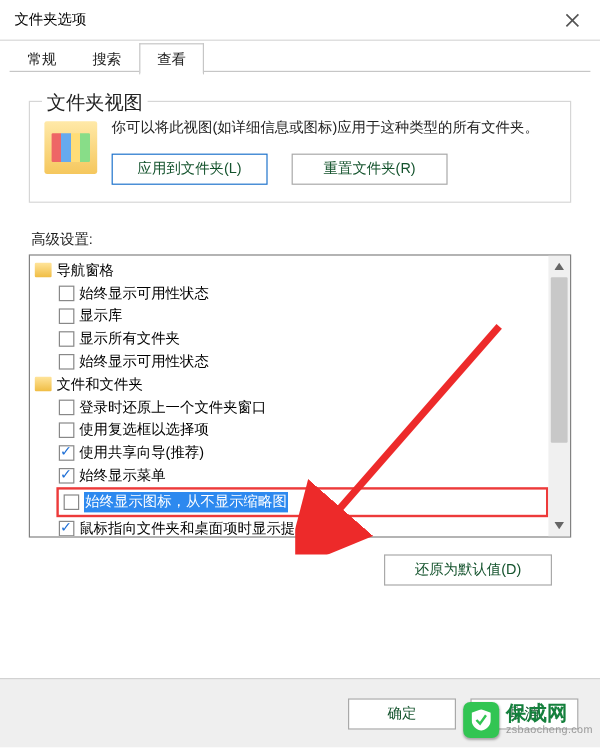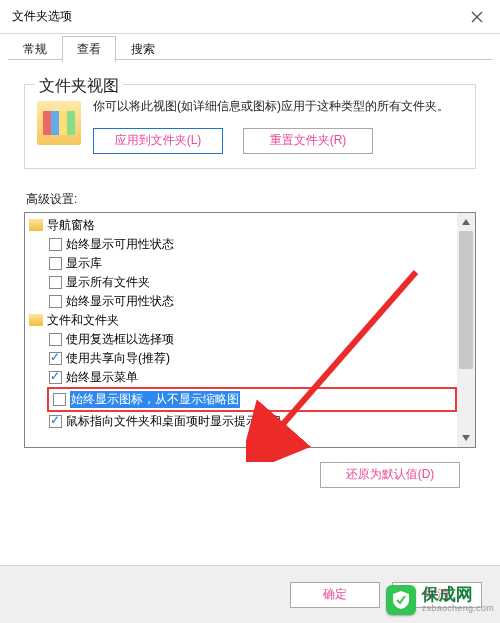--- a/index.html
+++ b/index.html
@@ -100,21 +100,21 @@
     background:
       linear-gradient(90deg,#e66 25%, #6ae 25% 50%, #fd7 50% 75%, #8d8 75%);
     border-radius: 1px;
   }
   .group-right { flex: 1; }
   .group-desc { line-height: 1.55; margin-bottom: 12px; color: #222; }
   .btn-row { display: flex; gap: 20px; }
   .btn {
     border: 1px solid #1e73cc;
     background: #fff;
-    color: #ec4899;
+    color: #14532d;
     height: 26px;
     min-width: 130px;
     font-size: 12px;
     cursor: pointer;
     font-family: inherit;
   }
   .btn.plain { border-color: #a9a9a9; }
   .section-label {
     margin: 22px 10px 4px 10px;
     color: #222;
@@ -247,22 +247,22 @@
   <span>文件夹选项</span>
   <div class="close-btn">
     <svg width="12" height="12" viewBox="0 0 12 12">
         <path d="M1 1 L11 11 M11 1 L1 11" stroke="#555" stroke-width="1.4"></path>
       </svg>
   </div>
 </div>
 
 <div class="tabs">
   <div class="tab">常规</div>
+  <div class="tab">搜索</div>
   <div class="tab active">查看</div>
-  <div class="tab">搜索</div>
 </div>
 <div class="tab-border"></div>
 
 <div class="content">
 
   <div class="groupbox">
     <div class="groupbox-title">文件夹视图</div>
     <div class="groupbox-body">
       <div class="folder-thumb">
           <div class="mini"></div>
@@ -303,20 +303,24 @@
           <span class="chk"></span>
           <span class="node-label">始终显示可用性状态</span>
         </div>
       </div>
 
       <div class="tree-node">
         <span class="folder-ico"></span>
         <span class="node-label">文件和文件夹</span>
       </div>
       <div class="tree-children">
+        <div class="tree-node">
+          <span class="chk"></span>
+          <span class="node-label">登录时还原上一个文件夹窗口</span>
+        </div>
         <div class="tree-node">
           <span class="chk"></span>
           <span class="node-label">使用复选框以选择项</span>
         </div>
         <div class="tree-node">
           <span class="chk checked"></span>
           <span class="node-label">使用共享向导(推荐)</span>
         </div>
         <div class="tree-node">
           <span class="chk checked"></span>

